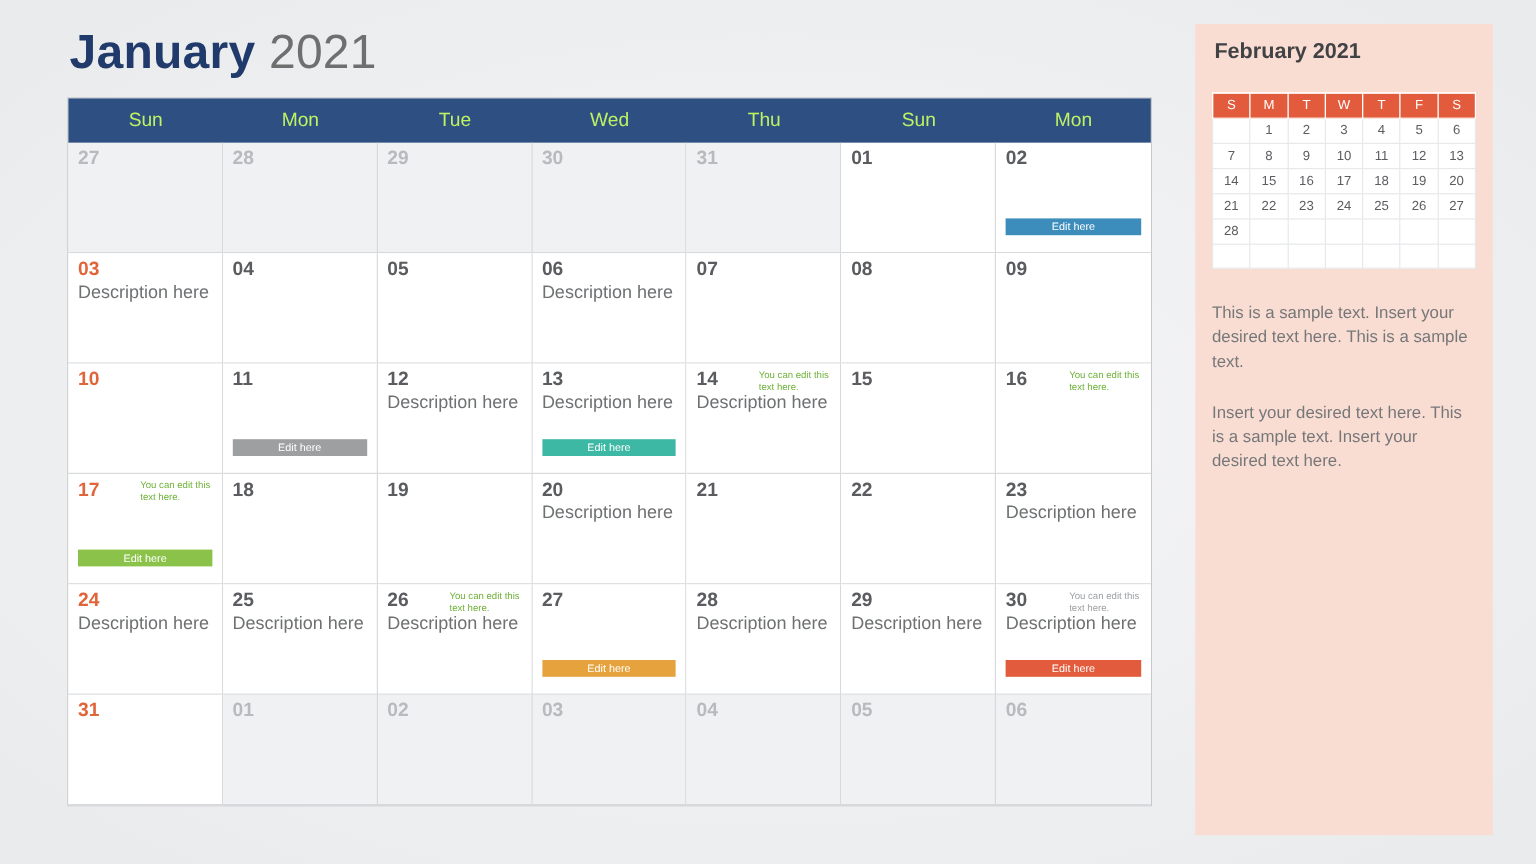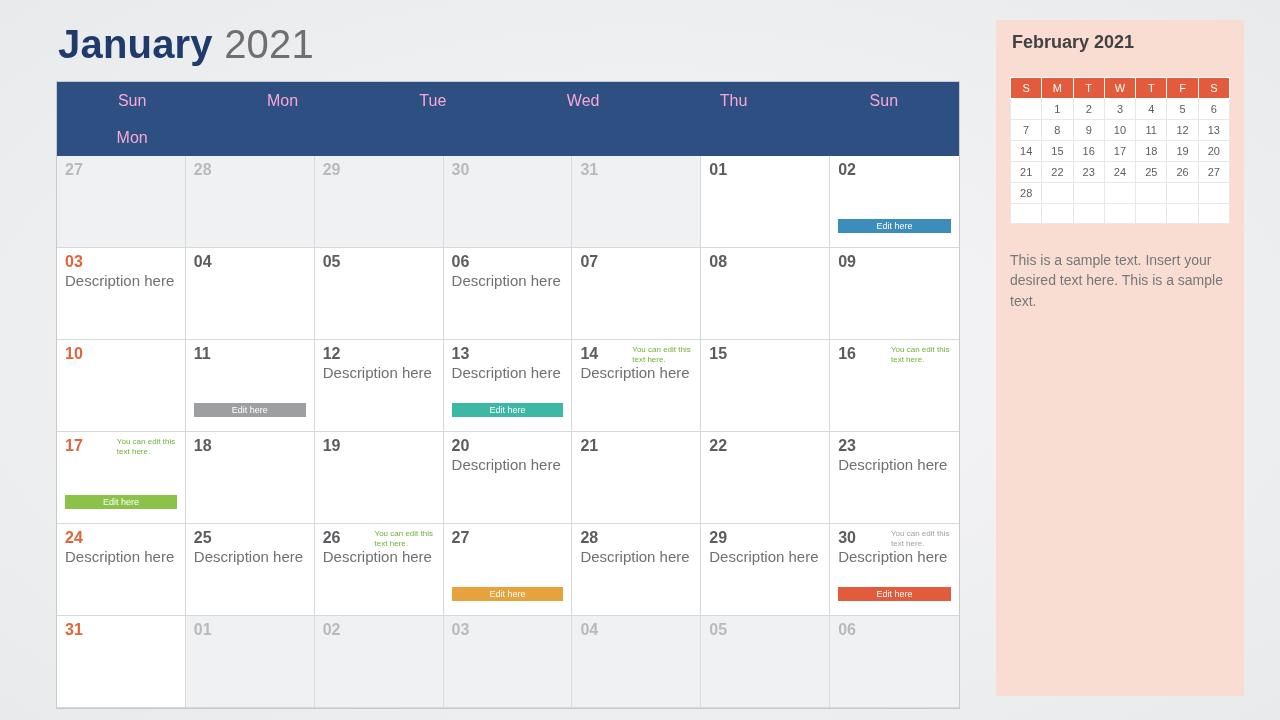--- a/index.html
+++ b/index.html
@@ -12,21 +12,21 @@
   }
   .layout { display: flex; gap: 36px; height: 100%; }
   .main { flex: 1 1 auto; display: flex; flex-direction: column; }
   .side { width: 248px; flex: 0 0 248px; display:flex; flex-direction:column; }
 
   .title { font-size: 40px; font-weight: 400; color:#6f6f6f; margin: 2px 0 14px 2px; letter-spacing: .2px;}
   .title .month { font-weight: 700; color:#1f3a6b; }
 
   
   .cal { border:1px solid #c7c9cb; background:#fff; }
-  .cal-head { display:grid; grid-template-columns: repeat(6,1fr); background:#2d4f81; color:#f9a8d4; }
+  .cal-head { display:grid; grid-template-columns: repeat(7,1fr); background:#2d4f81; color:#bef264; }
   .cal-head div { text-align:center; font-size:16px; padding:10px 0 9px; font-weight:400; }
   .cal-body { display:grid; grid-template-columns: repeat(7,1fr); }
   .cell {
     position:relative;
     border-right:1px solid #d7d9db;
     border-bottom:1px solid #d7d9db;
     height: 92px;
     padding:6px 8px 4px 8px;
     background:#fff;
   }
@@ -304,16 +304,17 @@
               <td></td>
               <td></td>
               <td></td>
               <td></td>
               <td></td>
             </tr>
           </tbody>
       </table>
       <div class="side-text">
         <p>This is a sample text. Insert your desired text here. This is a sample text.</p>
+        <p>Insert your desired text here. This is a sample text. Insert your desired text here.</p>
       </div>
     </div>
   </div>
 </div>
 
 </body></html>

